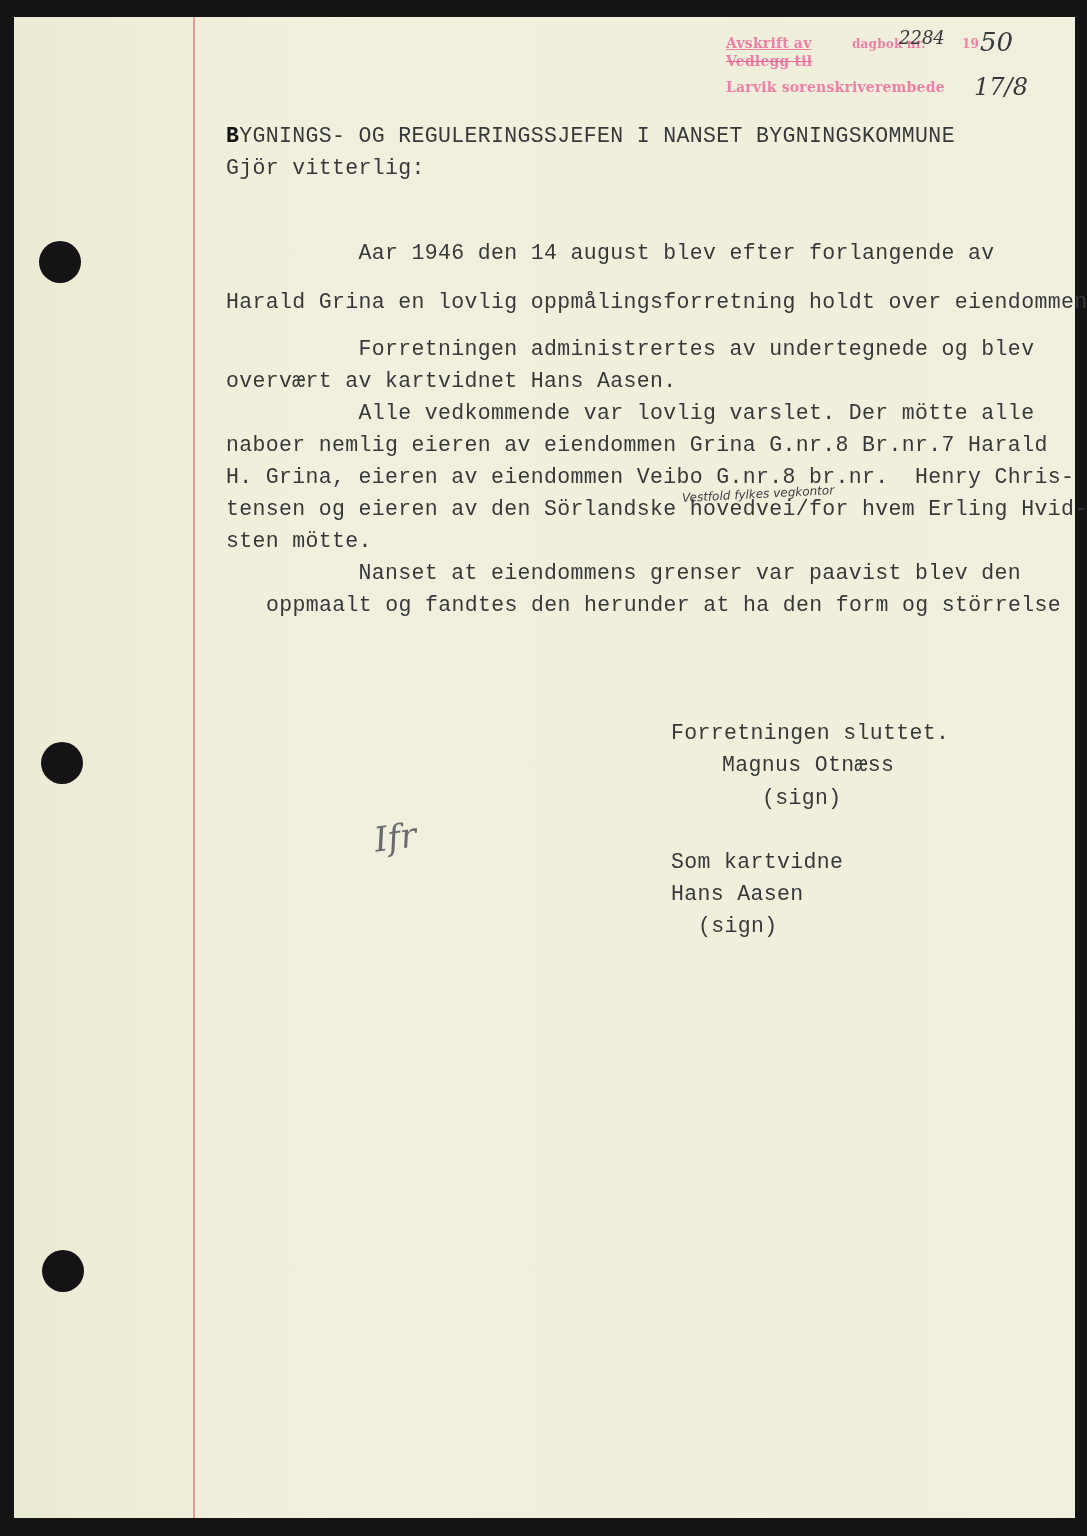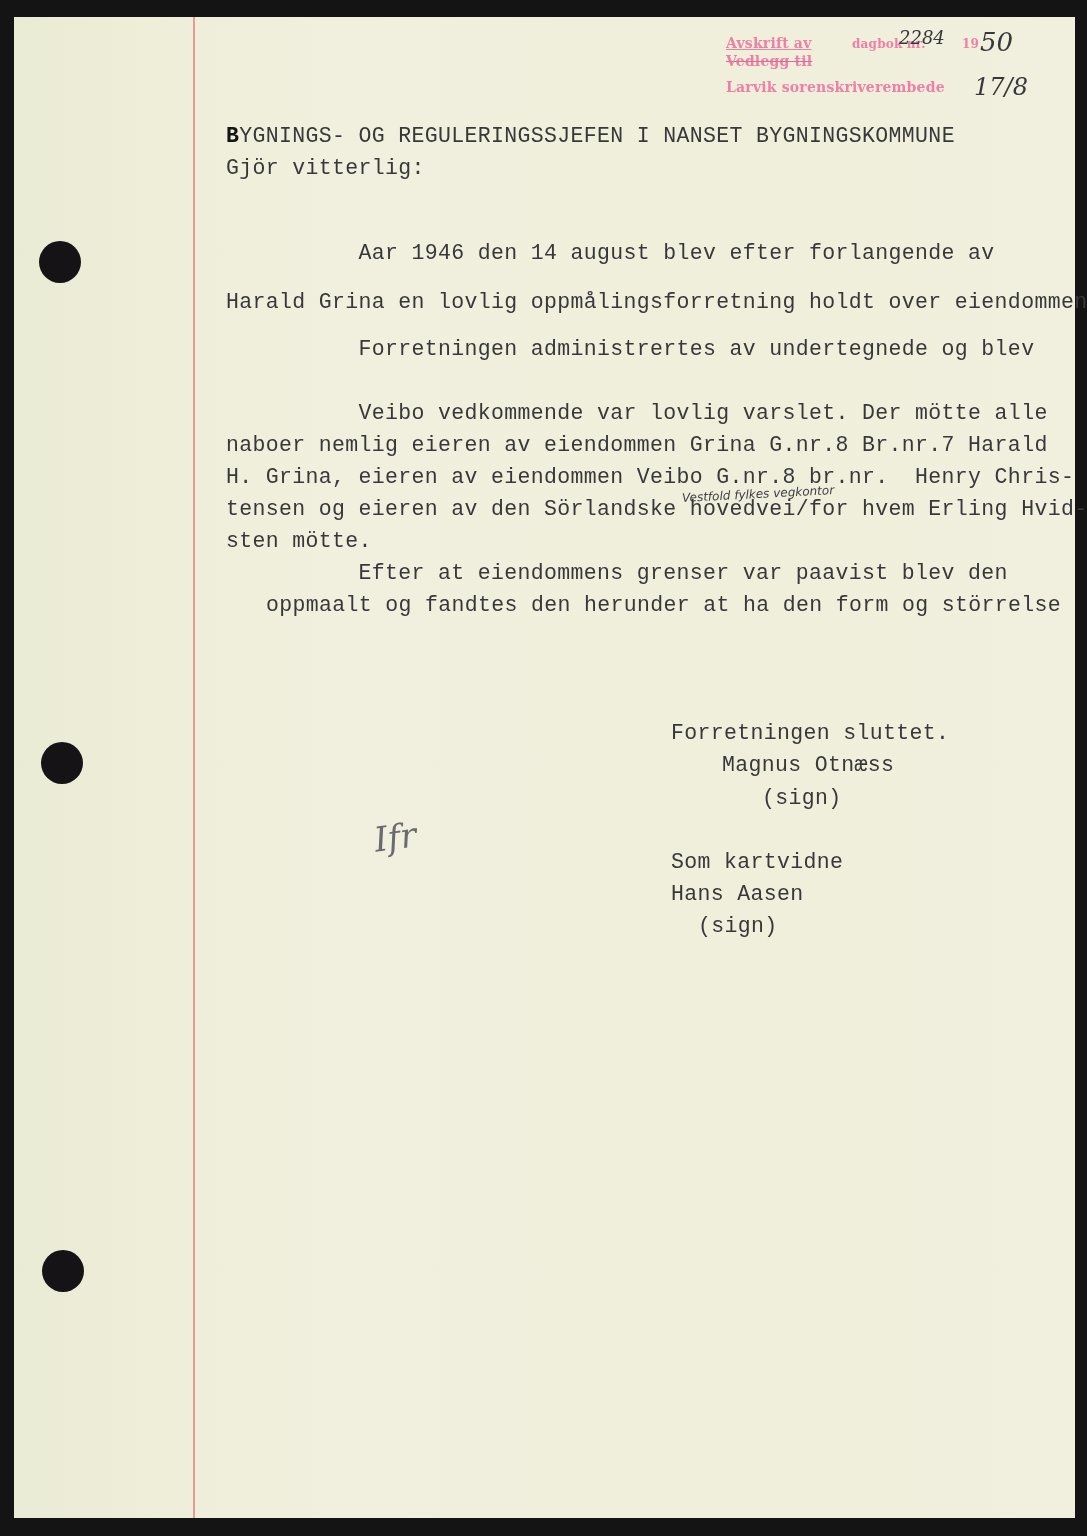--- a/index.html
+++ b/index.html
@@ -61,27 +61,28 @@
   <div class="hand" style="left:966px; top:10px; font-size:26px;">50</div>
   <div class="stamp" style="left:712px; top:62px;">Larvik sorenskriverembede</div>
   <div class="hand" style="left:960px; top:56px; font-size:24px;">17/8</div>
 
   <div class="line" style="left:212px; top:109px;"><span class="bold-initial">B</span><span>YGNINGS- OG REGULERINGSSJEFEN I NANSET BYGNINGSKOMMUNE</span></div>
   <div class="line" style="left:212px; top:141px;">Gjör vitterlig:</div>
 
   <div class="line" style="left:212px; top:226px;">          Aar 1946 den 14 august blev efter forlangende av</div>
   <div class="line" style="left:212px; top:258px;margin-top:17px;">Harald Grina en lovlig oppmålingsforretning holdt over eiendommen</div>
   <div class="line" style="left:212px; top:322px;">          Forretningen administrertes av undertegnede og blev</div>
-  <div class="line" style="left:212px; top:386px;">          Veibo vedkommende var lovlig varslet. Der mötte alle</div>
+  <div class="line" style="left:212px; top:354px;">overvært av kartvidnet Hans Aasen.</div>
+  <div class="line" style="left:212px; top:386px;">          Alle vedkommende var lovlig varslet. Der mötte alle</div>
   <div class="line" style="left:212px; top:418px;">naboer nemlig eieren av eiendommen Grina G.nr.8 Br.nr.7 Harald</div>
   <div class="line" style="left:212px; top:450px;">H. Grina, eieren av eiendommen Veibo G.nr.8 br.nr.  Henry Chris-</div>
   <div class="annot" style="left:668px; top:470px;">Vestfold fylkes vegkontor</div>
   <div class="line" style="left:212px; top:482px;">tensen og eieren av den Sörlandske hovedvei/for hvem Erling Hvid-</div>
   <div class="line" style="left:212px; top:514px;">sten mötte.</div>
-  <div class="line" style="left:212px; top:546px;">          Efter at eiendommens grenser var paavist blev den</div>
+  <div class="line" style="left:212px; top:546px;">          Nanset at eiendommens grenser var paavist blev den</div>
   <div class="line" style="left:212px; top:578px;margin-left:40px;">oppmaalt og fandtes den herunder at ha den form og störrelse</div>
 
   <div class="line" style="left:657px; top:706px;">Forretningen sluttet.</div>
   <div class="line" style="left:708px; top:738px;">Magnus Otnæss</div>
   <div class="line" style="left:748px; top:771px;">(sign)</div>
   <div class="line" style="left:657px; top:835px;">Som kartvidne</div>
   <div class="line" style="left:657px; top:867px;">Hans Aasen</div>
   <div class="line" style="left:684px; top:899px;">(sign)</div>
 
   <div class="hand" style="left:360px; top:800px; font-size:34px; color:#6a6a70; transform:rotate(-8deg);">Ifr</div>

